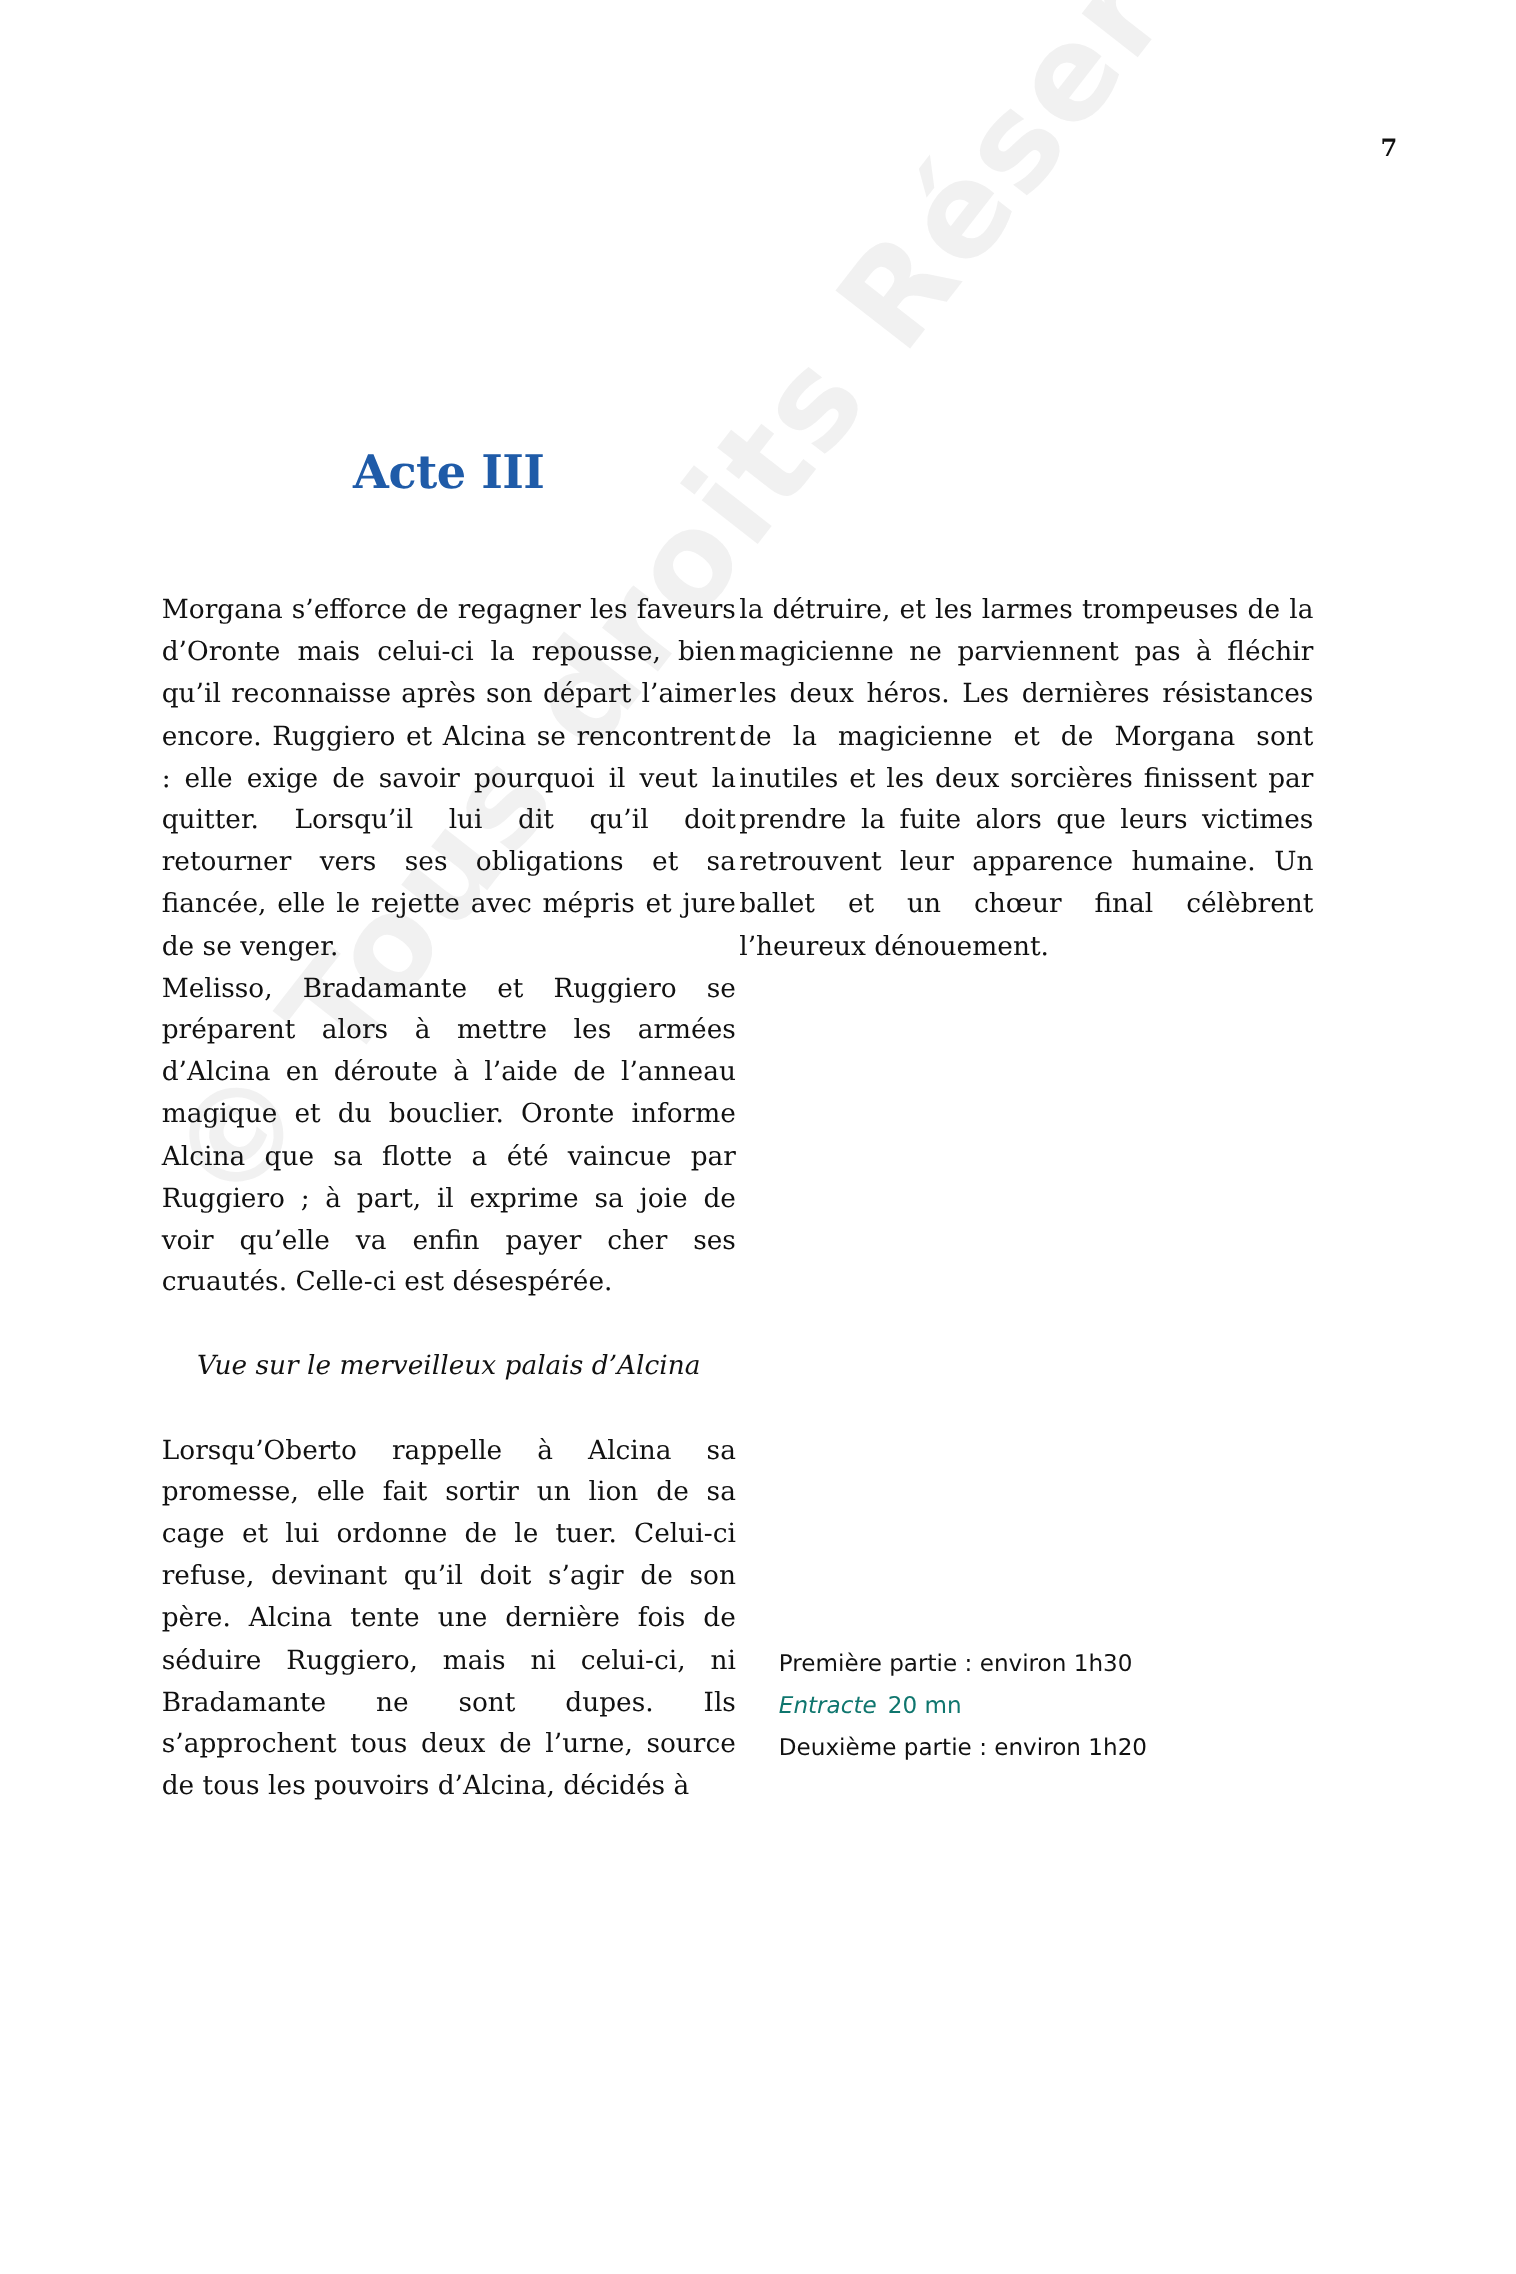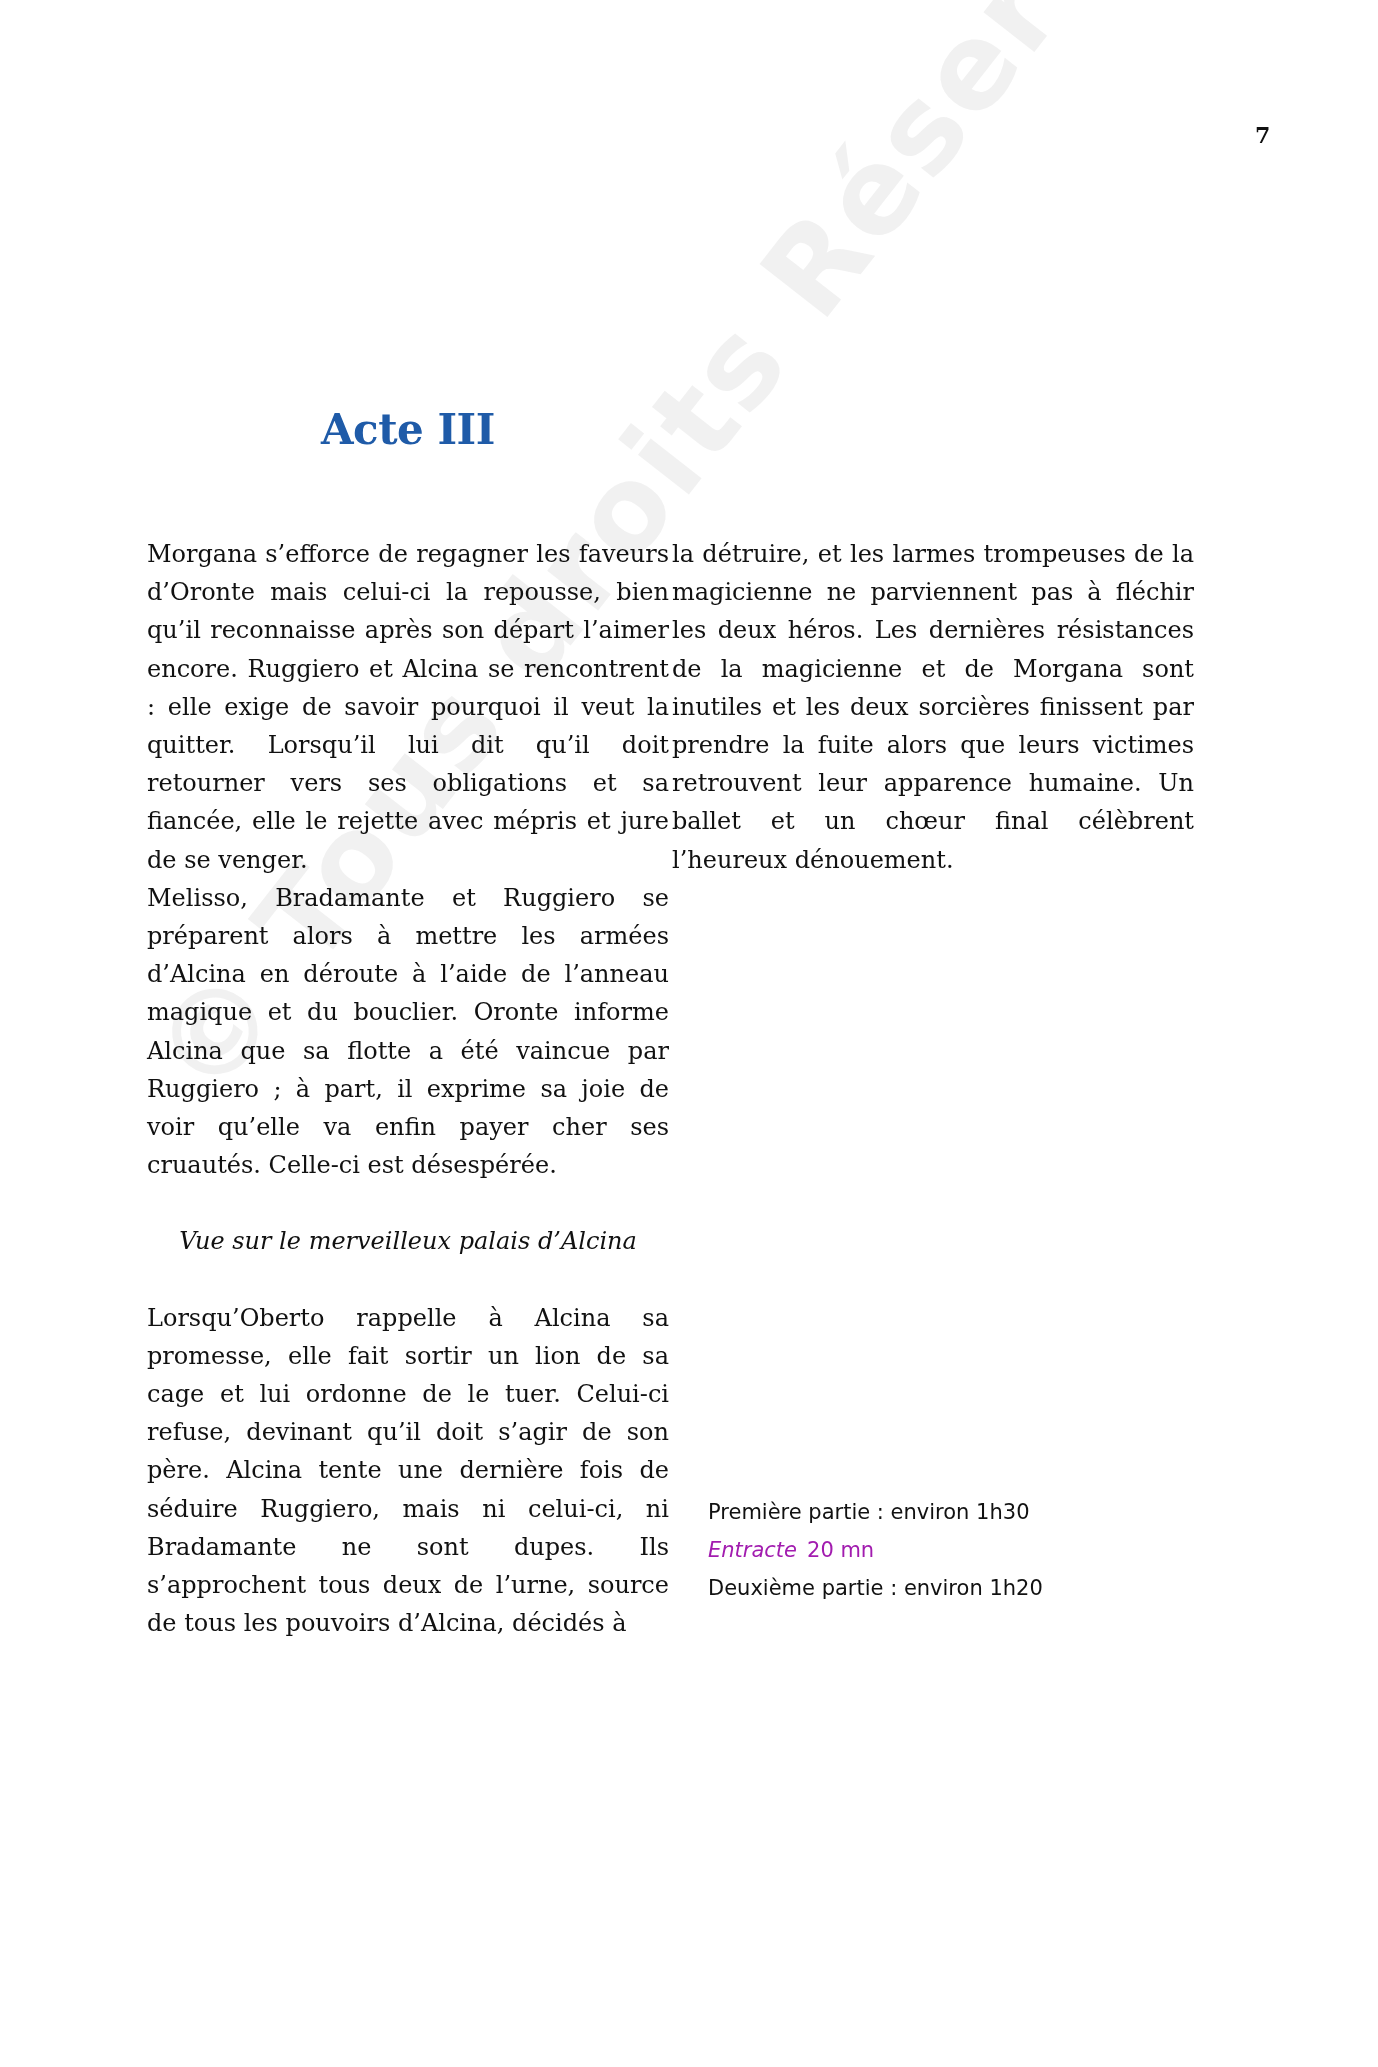--- a/index.html
+++ b/index.html
@@ -62,21 +62,21 @@
       color: #1f5ba8;
       line-height: 36px;
       letter-spacing: 0.5px;
     }
     .duration-line {
       font-size: 21px;
       line-height: 38px;
       color: #111;
     }
     .duration-line.intermission {
-      color: #a21caf;
+      color: #0f766e;
     }
     .intermission-label { font-style: italic; margin-right: 10px; }
     .watermark {
       position: absolute;
       left: 180px;
       top: 1010px;
       transform: rotate(-52deg);
       transform-origin: left center;
       font-family: "DejaVu Sans", sans-serif;
       font-weight: bold;

